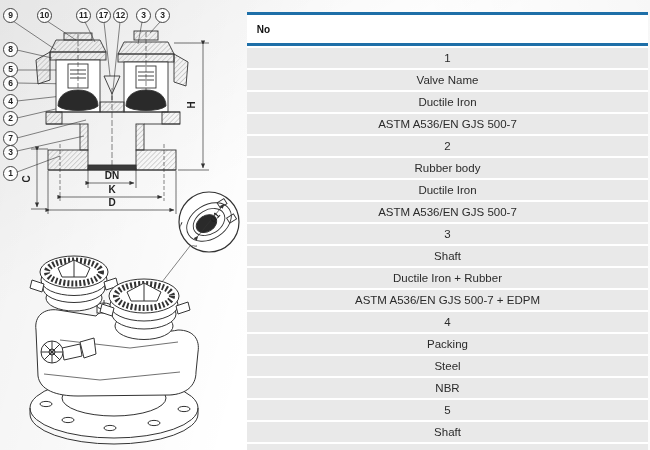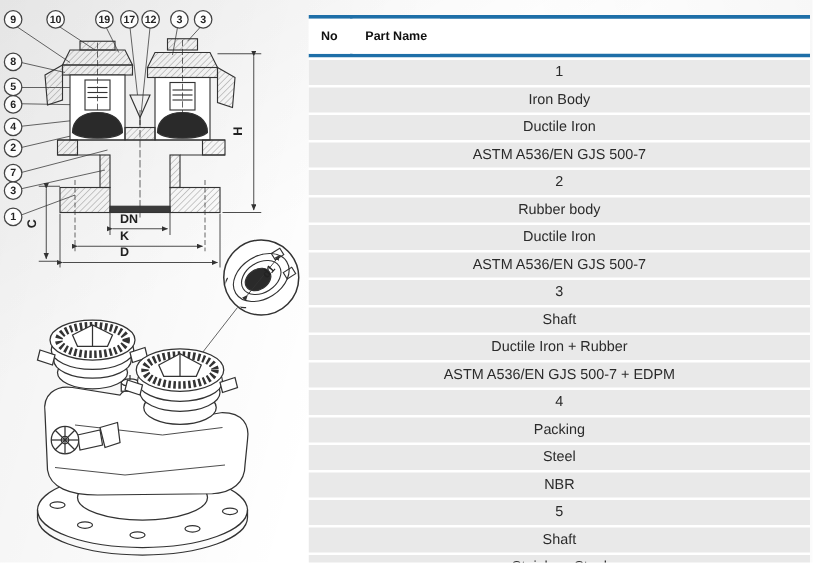--- a/index.html
+++ b/index.html
@@ -24,21 +24,21 @@
   svg{display:block;color:var(--line);}
 
   .callout{
     position:absolute;width:13px;height:13px;border:1px solid #444;border-radius:50%;
     background:rgba(255,255,255,.85);font-size:8.5px;font-weight:bold;color:#222;
     display:flex;align-items:center;justify-content:center;line-height:1;
   }
   .dim{
     position:absolute;font-size:10px;font-weight:bold;color:#222;line-height:1;
   }
-  .dim.center{width:32px;}
+  .dim.center{width:32px;text-align:center;}
   .rot{transform:rotate(-90deg);transform-origin:center;}
   .rot-diag{transform:rotate(-48deg);transform-origin:center;font-size:9px;}
 
   
   .tablewrap{
     position:absolute;left:247px;top:12px;width:401px;
     border-top:3px solid var(--accent-blue);
     border-bottom:3px solid var(--accent-blue);
     background:#fff;
   }
@@ -221,21 +221,21 @@
         <polygon points="188,302 176,306 178,314 190,310" fill="#ffffff"></polygon>
         <ellipse cx="144" cy="296" rx="35" ry="17" fill="#ffffff"></ellipse>
         <ellipse cx="144" cy="296" rx="28" ry="12" stroke-width="6" stroke-dasharray="2,2"></ellipse>
         <path d="M127,292 L144,283 L161,292 L157,301 L131,301 Z" fill="#ffffff"></path>
         <line x1="144" y1="283" x2="144" y2="301"></line>
       </g>
     </svg>
 
     <span class="callout" style="left:3px;top:8px">9</span>
     <span class="callout" style="left:37px;top:8px">10</span>
-    <span class="callout" style="left:76px;top:8px">19</span>
+    <span class="callout" style="left:76px;top:8px">11</span>
     <span class="callout" style="left:96px;top:8px">17</span>
     <span class="callout" style="left:113px;top:8px">12</span>
     <span class="callout" style="left:136px;top:8px">3</span>
     <span class="callout" style="left:155px;top:8px">3</span>
 
     <span class="callout" style="left:3px;top:42px">8</span>
     <span class="callout" style="left:3px;top:62px">5</span>
     <span class="callout" style="left:3px;top:76px">6</span>
     <span class="callout" style="left:3px;top:94px">4</span>
     <span class="callout" style="left:3px;top:111px">2</span>
@@ -247,26 +247,25 @@
     <span class="dim rot" style="left:23px;top:174px">C</span>
     <span class="dim center" style="left:96px;top:171px">DN</span>
     <span class="dim center" style="left:96px;top:185px">K</span>
     <span class="dim center" style="left:96px;top:198px">D</span>
     <span class="dim rot-diag" style="left:210px;top:213px">d1</span>
   </div>
 
   <div class="tablewrap">
     <div class="thead">
       <div class="th">No</div>
-      <div class="th">Part Name</div>
     </div>
     <div class="tbody">
       <div class="tr" style="display:contents">
         <div class="td">1</div>
-        <div class="td">Iron Body</div>
+        <div class="td">Valve Name</div>
         <div class="td">Ductile Iron</div>
         <div class="td">ASTM A536/EN GJS 500-7</div>
       </div>
       <div class="tr" style="display:contents">
         <div class="td">2</div>
         <div class="td">Rubber body</div>
         <div class="td">Ductile Iron</div>
         <div class="td">ASTM A536/EN GJS 500-7</div>
       </div>
       <div class="tr" style="display:contents">

